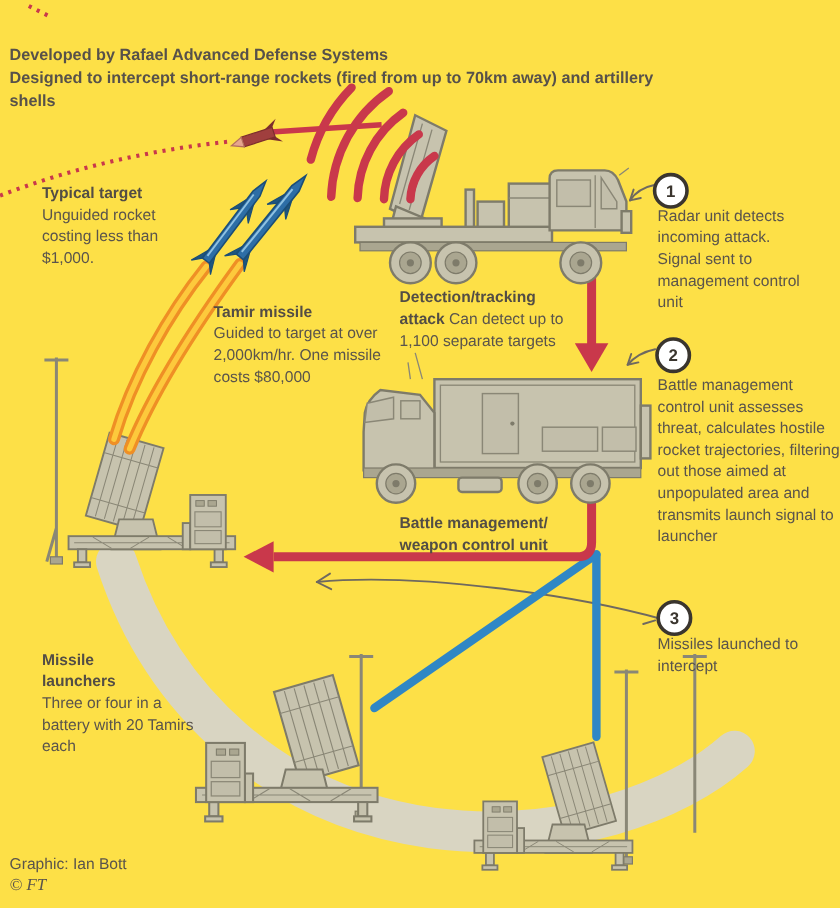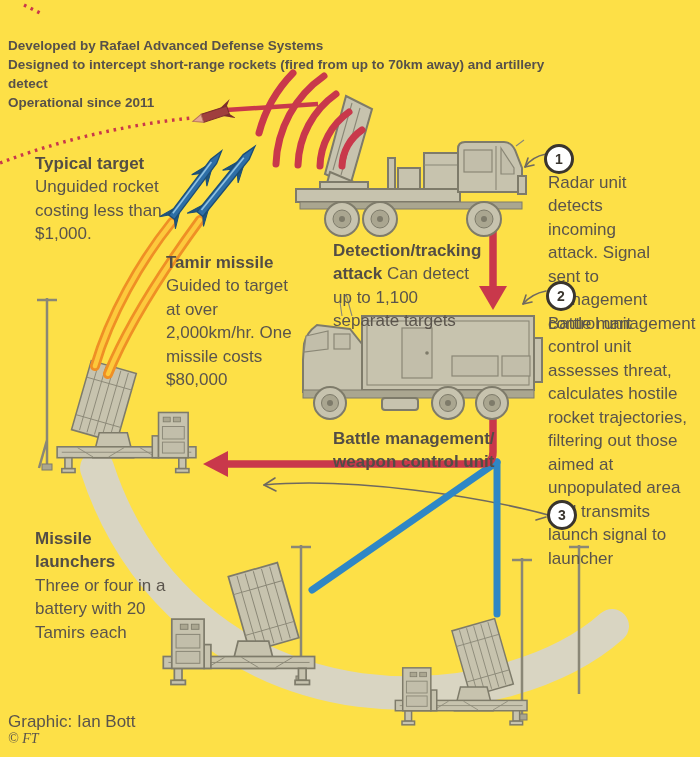--- a/index.html
+++ b/index.html
@@ -21,30 +21,30 @@
   .gthin{stroke:#6f695f;stroke-width:1.6;fill:none;stroke-linecap:round;}
   .trail-o{stroke:#ef8f25;stroke-width:10;fill:none;stroke-linecap:round;}
   .trail-y{stroke:#fdc93c;stroke-width:4.5;fill:none;stroke-linecap:round;}
   .mis{fill:#1f567f;stroke:#1b4e77;stroke-width:1;}
   .misbody{fill:#2d6ea6;stroke:#1b4e77;stroke-width:1.3;}
   .rkb{fill:#a03f3e;stroke:#7c2d2d;stroke-width:1;}
   .rkn{fill:#e6a68f;stroke:#b5705c;stroke-width:1;}
   .rkf{fill:#7c2d2d;}
   .swoosh{stroke:#d9d5c2;stroke-width:34;fill:none;stroke-linecap:round;}
   
-  .note{position:absolute;color:#5a544c;font-size:17px;line-height:1.38;}
+  .note{position:absolute;color:#5a544c;font-size:13px;line-height:1.38;}
   .note b,.ttl{font-weight:700;color:#534d45;}
   .ttl{display:block;}
   .pre{white-space:pre-line;}
   .hdr{position:absolute;left:8px;top:36px;width:560px;}
   .hdr p{margin:0;font-weight:700;color:#57514a;font-size:13.5px;line-height:1.42;}
   .step-circle{position:absolute;width:24px;height:24px;border:3px solid #3a352e;border-radius:50%;
      background:#fff;display:flex;align-items:center;justify-content:center;
      font-weight:700;font-size:14px;color:#3a352e;}
-  .footer{position:absolute;color:#5a544c;font-size:17px;}
+  .footer{position:absolute;color:#5a544c;font-size:13px;}
   .ft-copy{font-family:"Liberation Serif",serif;font-style:italic;font-size:14px;}
 </style>
 </head>
 <body>
 
 <div class="canvas">
 
 <svg width="700" height="757" viewBox="0 0 700 757">
   <defs>
 
@@ -204,58 +204,58 @@
     <path class="gthin" d="M546,154 C536,156 529,161 525,167"></path>
     <path class="gthin" d="M525,167 L528,158 M525,167 L534,165"></path>
     <path class="gthin" d="M546,291 C536,293 528,298 523,304"></path>
     <path class="gthin" d="M523,304 L526,295 M523,304 L532,302"></path>
     <path class="gthin" d="M546,517 L536,520"></path>
   </g>
 </svg>
 
 <div class="hdr">
   <p>Developed by Rafael Advanced Defense Systems</p>
-  <p>Designed to intercept short-range rockets (fired from up to 70km away) and artillery detect</p>
-  <p>Operational since 2011</p>
+  <p>Designed to intercept short-range rockets (fired from up to 70km away) and artillery shells</p>
 </div>
 
 <div class="note" style="left:35px;top:152px;width:128px;">
   <span class="ttl">Typical target</span>
   <span>Unguided rocket costing less than $1,000.</span>
 </div>
 
-<div class="note" style="left:166px;top:251px;width:140px;">
+<div class="note" style="left:178px;top:251px;width:140px;">
   <span class="ttl">Tamir missile</span>
   <span>Guided to target at over 2,000km/hr. One missile costs $80,000</span>
 </div>
 
 <div class="note" style="left:333px;top:239px;width:152px;">
   <b>Detection/tracking attack</b>
   <span>Can detect up to 1,100 separate targets</span>
 </div>
 
 <div class="note pre" style="left:333px;top:427px;width:170px;font-weight:700;color:#534d45;">Battle management/
 weapon control unit</div>
 
-<div class="note" style="left:35px;top:527px;width:132px;">
+<div class="note" style="left:35px;top:541px;width:132px;">
   <span class="ttl pre">Missile
 launchers</span>
   <span>Three or four in a battery with 20 Tamirs each</span>
 </div>
 
 <div class="step-circle" style="left:544px;top:144px;">
   <span>1</span>
 </div>
 <div class="note" style="left:548px;top:171px;width:122px;">Radar unit detects incoming attack. Signal sent to management control unit</div>
 
 <div class="step-circle" style="left:546px;top:281px;">
   <span>2</span>
 </div>
 <div class="note" style="left:548px;top:312px;width:152px;">Battle management control unit assesses threat, calculates hostile rocket trajectories, filtering out those aimed at unpopulated area and transmits launch signal to launcher</div>
 
 <div class="step-circle" style="left:547px;top:500px;">
   <span>3</span>
 </div>
+<div class="note" style="left:548px;top:528px;width:130px;">Missiles launched to intercept</div>
 
 <div class="footer" style="left:8px;top:712px;">Graphic: Ian Bott</div>
 <div class="footer ft-copy" style="left:8px;top:731px;text-align:center;">© FT</div>
 
 </div>
 
 </body></html>

